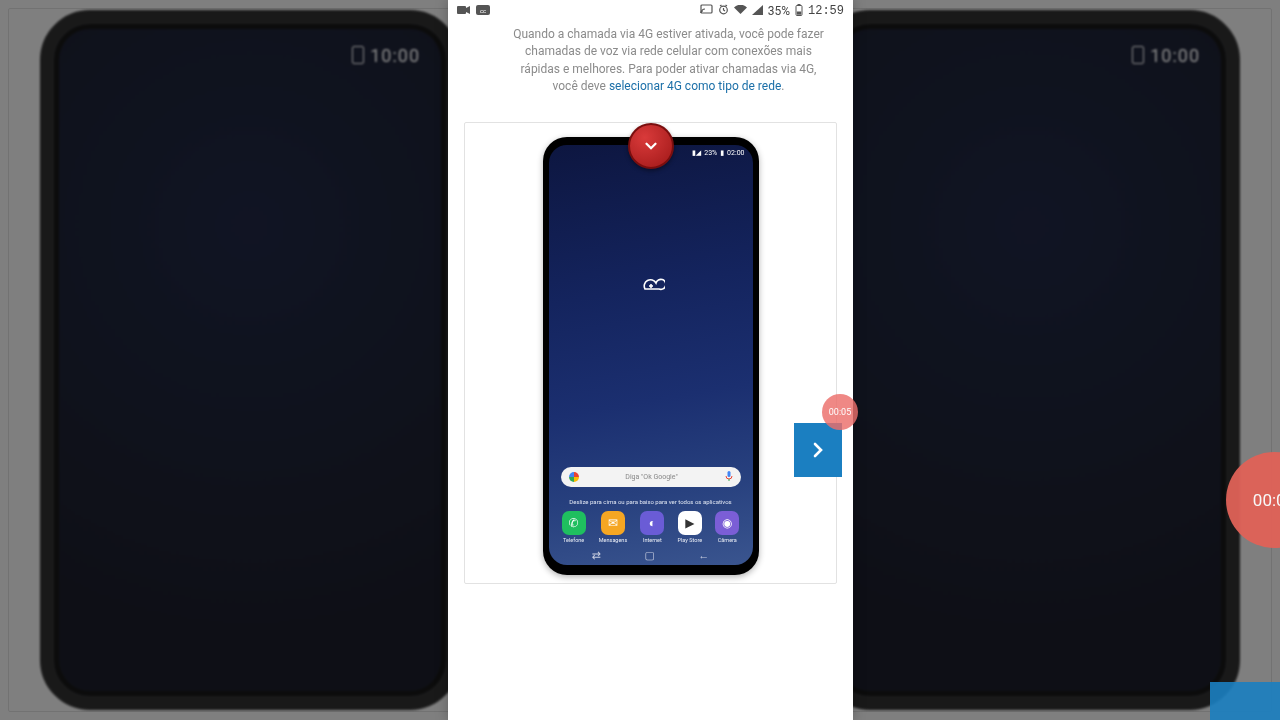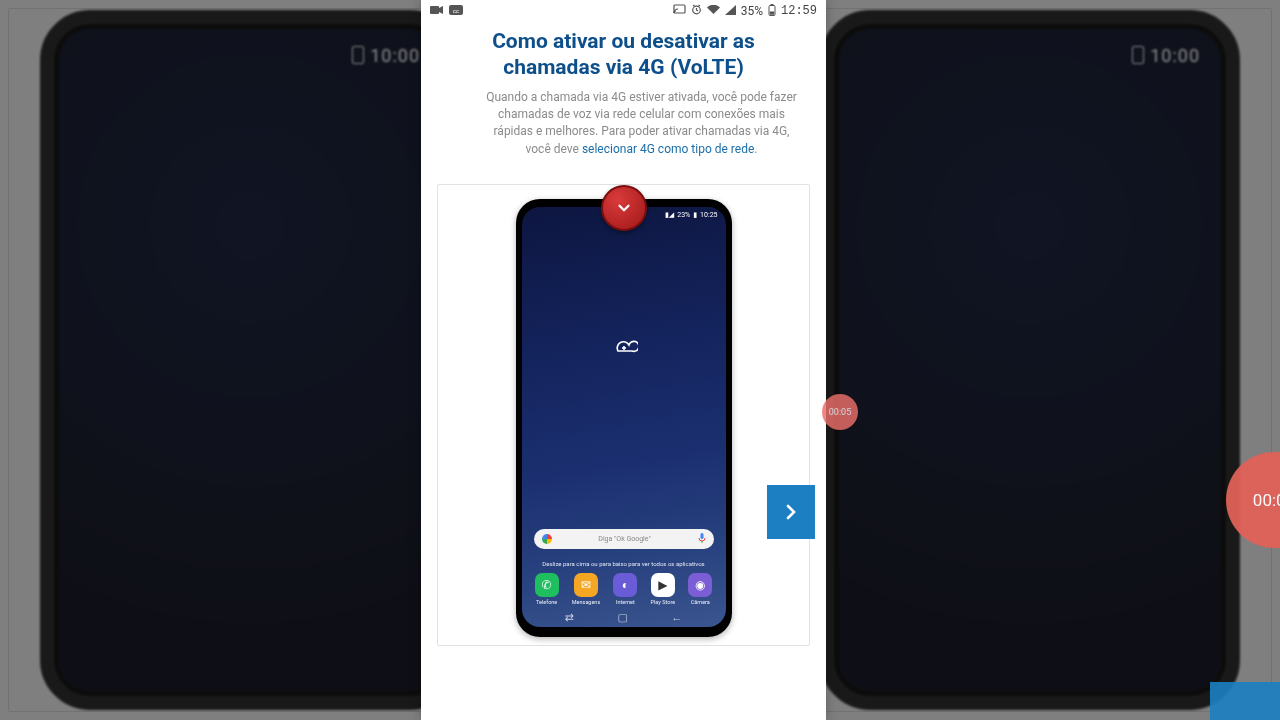--- a/index.html
+++ b/index.html
@@ -19,21 +19,21 @@
     box-shadow: inset 0 0 0 5px #000;
   }
   .bg-phone.left { left: 40px; }
   .bg-phone.right { right: 40px; }
   .bg-overlay { position:absolute; inset:0; background: rgba(0,0,0,0.45); }
   .bg-phone .time { position:absolute; top:20px; right:26px; color:#fff; font-size:18px; letter-spacing:1px; }
   .bg-phone .time .batt { display:inline-block; width:12px; height:18px; border:1.5px solid #fff; border-radius:2px; margin-right:6px; position:relative; top:2px;}
   
   .center-col {
     position: absolute;
-    left: 421px;
+    left: 448px;
     top: 0;
     width: 405px;
     height: 720px;
     background: #fff;
     box-shadow: 0 0 12px rgba(0,0,0,0.25);
     overflow: hidden;
   }
   
   .android-status {
     height: 22px;
@@ -268,40 +268,39 @@
           <svg width="8" height="12" viewBox="0 0 8 12">
               <rect x="1" y="1.5" width="6" height="10" rx="1" fill="none" stroke="#555"></rect>
               <rect x="2.5" y="0" width="3" height="1.5" fill="#555"></rect>
               <rect x="1.8" y="7.5" width="4.4" height="3.2" fill="#555"></rect>
             </svg>
         </span>
         <span class="clock">12:59</span>
       </div>
     </div>
 
-    <h1 class="headline">Como ativar ou desativar as chamadas via 4G (VoLTE)</h1>
 
     <p class="desc">
       <span>Quando a chamada via 4G estiver ativada, você pode fazer chamadas de voz via rede celular com conexões mais rápidas e melhores. Para poder ativar chamadas via 4G, você deve </span><span class="link">selecionar 4G como tipo de rede</span><span>.</span>
     </p>
 
     <div class="card">
 
       <div class="mini-phone">
         <div class="red-handle">
           <svg viewBox="0 0 24 24" fill="none" stroke="#fff" stroke-width="3" stroke-linecap="round">
               <path d="M6 9 L12 15 L18 9"></path>
             </svg>
         </div>
         <div class="mini-screen">
           <div class="mini-status">
             <span>▮◢</span>
             <span>23%</span>
             <span>▮</span>
-            <span>10:25</span>
+            <span>02:00</span>
           </div>
 
           <div class="cloud-widget">
             <svg viewBox="0 0 28 20" fill="none" stroke="#fff" stroke-width="1.6">
                 <path d="M8 16 A6 6 0 1 1 19 10 A5 5 0 1 1 22 16 H8 Z"></path>
                 <line x1="14" y1="11" x2="14" y2="15"></line>
                 <line x1="12" y1="13" x2="16" y2="13"></line>
               </svg>
           </div>
 

